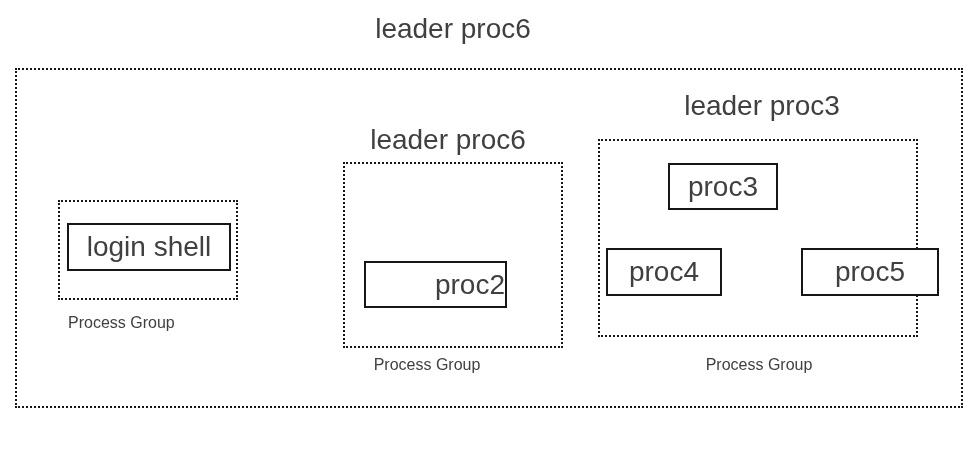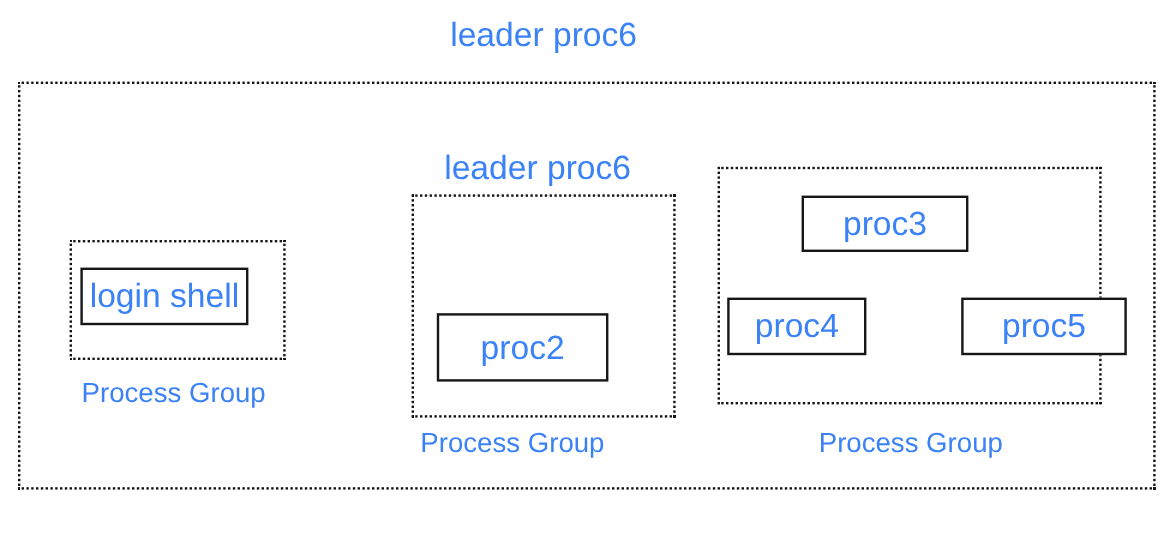--- a/index.html
+++ b/index.html
@@ -6,33 +6,33 @@
     margin: 0;
     padding: 0;
     background: #ffffff;
   }
   .canvas {
     position: relative;
     width: 979px;
     height: 460px;
     background: #ffffff;
     font-family: "Liberation Sans", "DejaVu Sans", sans-serif;
-    color: #3b82f6;
+    color: #404040;
     overflow: hidden;
   }
   .title {
     position: absolute;
     font-size: 28px;
     line-height: 1.15;
     white-space: nowrap;
     transform: translateX(-50%);
   }
   .small-label {
     position: absolute;
-    font-size: 23px;
+    font-size: 16px;
     line-height: 1.15;
     white-space: nowrap;
   }
   .centered {
     transform: translateX(-50%);
   }
   .dotted-box {
     position: absolute;
     box-sizing: border-box;
     border: 2px dotted #161616;
@@ -51,34 +51,34 @@
   }
 
   
   .session-box   { left: 15px;  top: 68px;  width: 948px; height: 340px; }
   .session-title { left: 453px; top: 13px; }
   .session-label { left: 480px; top: 429px; }
 
   
   .pg1-box   { left: 58px;  top: 200px; width: 180px; height: 100px; }
   .pg1-label { left: 68px;  top: 314px; }
-  .box-login-shell { left: 67px; top: 223px; width: 140px; height: 48px; }
+  .box-login-shell { left: 67px; top: 223px; width: 164px; height: 48px; }
 
   
   .pg2-title { left: 448px; top: 124px; }
   .pg2-box   { left: 343px; top: 162px; width: 220px; height: 186px; }
   .pg2-label { left: 427px; top: 356px; }
   .box-proc1 { left: 364px; top: 176px; width: 143px; height: 47px; }
-  .box-proc2 { left: 364px; top: 261px; width: 143px; height: 57px; }
+  .box-proc2 { left: 364px; top: 261px; width: 143px; height: 47px; justify-content: flex-end; }
 
   
   .pg3-title { left: 762px; top: 90px; }
   .pg3-box   { left: 598px; top: 139px; width: 320px; height: 198px; }
   .pg3-label { left: 759px; top: 356px; }
-  .box-proc3 { left: 668px; top: 163px; width: 139px; height: 47px; }
+  .box-proc3 { left: 668px; top: 163px; width: 110px; height: 47px; }
   .box-proc4 { left: 606px; top: 248px; width: 116px; height: 48px; }
   .box-proc5 { left: 773px; top: 248px; width: 138px; height: 48px; margin-left: 28px; }
 </style>
 </head>
 <body>
 
 <div class="canvas">
 
   <div class="title session-title">leader proc6</div>
 
@@ -91,20 +91,21 @@
   </div>
   <div class="small-label pg1-label">Process Group</div>
 
   <div class="title pg2-title">leader proc6</div>
   <div class="dotted-box pg2-box"></div>
   <div class="proc-box box-proc2">
     <span>proc2</span>
   </div>
   <div class="small-label centered pg2-label">Process Group</div>
 
+  <div class="title pg3-title">leader proc3</div>
   <div class="dotted-box pg3-box"></div>
   <div class="proc-box box-proc3">
     <span>proc3</span>
   </div>
   <div class="proc-box box-proc4">
     <span>proc4</span>
   </div>
   <div class="proc-box box-proc5">
     <span>proc5</span>
   </div>

